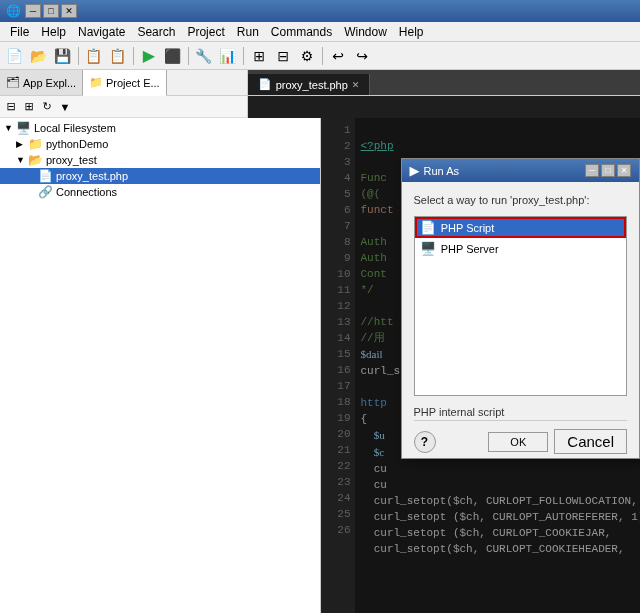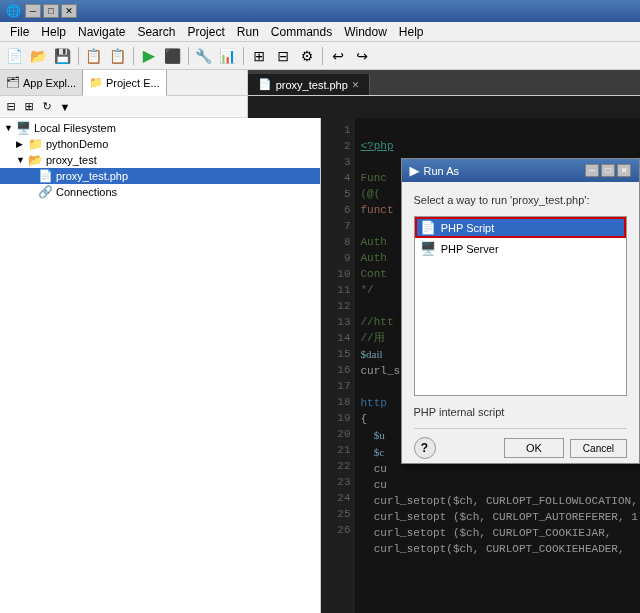--- a/index.html
+++ b/index.html
@@ -161,21 +161,21 @@
       gap: 4px;
     }
     .dialog-list-item.selected {
       background: #316ac5;
       color: white;
       outline: 2px solid #cc0000;
       outline-offset: -2px;
     }
     .dialog-list-item-icon { font-size: 13px; }
     .dialog-desc-label { font-size: 11px; font-weight: bold; color: #333; margin-bottom: 2px; }
-    .dialog-desc-text { font-size: 11px; color: #333; margin-bottom: 10px; }
+    .dialog-desc-text { font-size: 11px; color: #333; margin-bottom: 2px; }
     .dialog-buttons {
       display: flex;
       justify-content: flex-end;
       align-items: center;
       gap: 6px;
       border-top: 1px solid #ccc;
       padding-top: 8px;
     }
     .dialog-help-btn {
       width: 22px; height: 22px; border-radius: 11px;
@@ -183,21 +183,21 @@
       display: flex; align-items: center; justify-content: center;
       font-size: 12px; font-weight: bold; cursor: pointer;
       margin-right: auto;
     }
     .btn-ok {
       padding: 3px 20px; background: #f0f0f0; border: 1px solid #999;
       cursor: pointer; font-size: 11px; min-width: 60px;
     }
     .btn-cancel {
       padding: 3px 12px; background: #f0f0f0; border: 1px solid #999;
-      cursor: pointer; font-size: 10px;
+      cursor: pointer; font-size: 15px;
     }
 
     
     .kw { color: #569cd6; }
     .str { color: #ce9178; }
     .cm { color: #6a9955; }
     .var { color: #9cdcfe; font-family: Liberation Serif, serif; }
     .tag { color: #4ec9b0; text-decoration: underline; }
   </style>
 </head>

